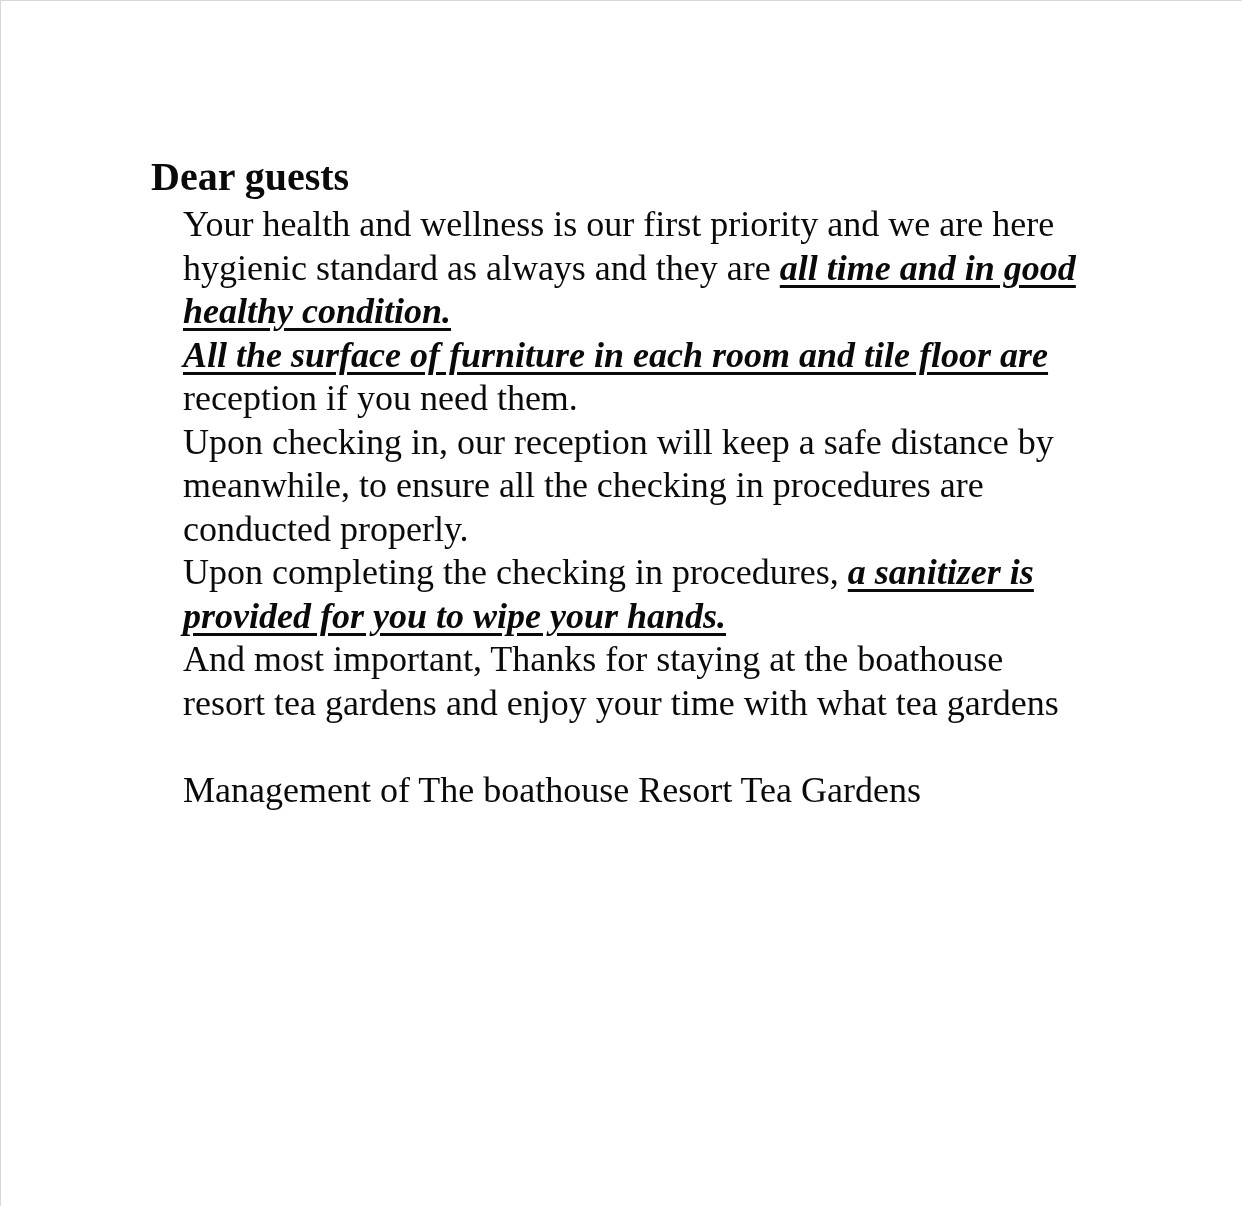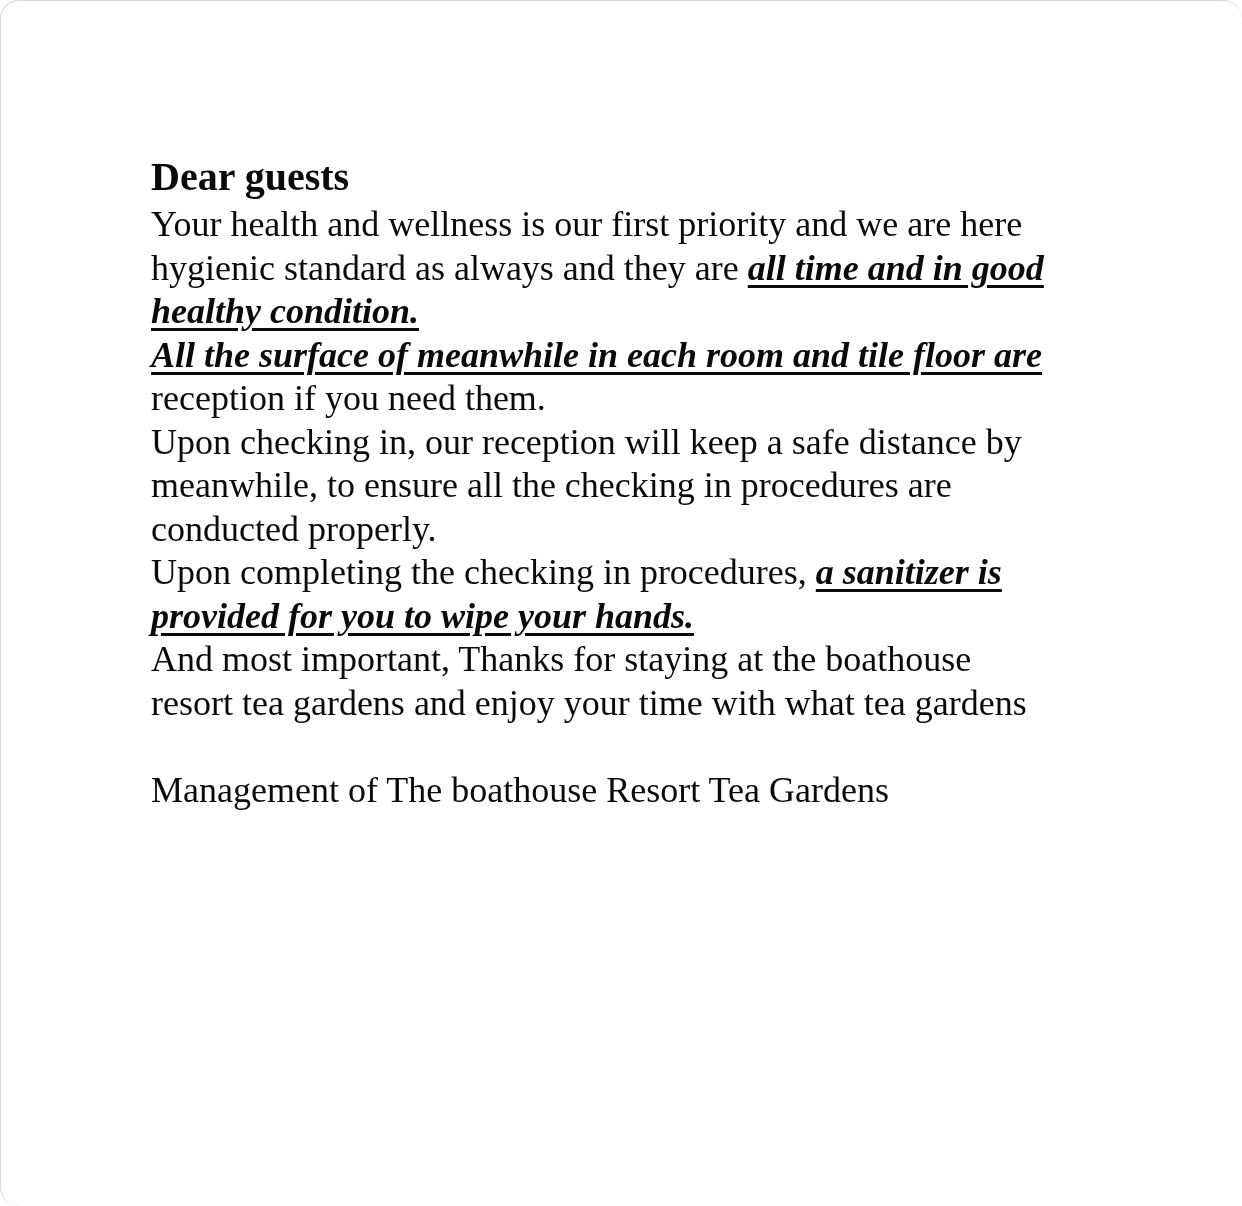--- a/index.html
+++ b/index.html
@@ -11,59 +11,59 @@
     position: relative;
     width: 1242px;
     height: 1206px;
     background: #ffffff;
     border-top: 1px solid #d8d8d8;
     border-left: 1px solid #d8d8d8;
     box-sizing: border-box;
     overflow: hidden;
     font-family: "Liberation Serif", "DejaVu Serif", serif;
     color: #0a0a0a;
-    border-radius: 19px;
   }
   .notice {
     position: absolute;
     left: 150px;
     top: 150px;
     width: 1000px;
   }
   .heading {
     font-size: 40px;
     font-weight: 700;
     line-height: 52px;
     white-space: nowrap;
   }
   .line {
     font-size: 36px;
     line-height: 43.5px;
     height: 43.5px;
     white-space: nowrap;
+    margin-left: 32px;
   }
   .line .em {
     font-weight: 700;
     font-style: italic;
     text-decoration: underline;
     text-decoration-thickness: 3px;
     text-underline-offset: 5px;
   }
 </style>
 </head>
 <body>
 
 <div class="page">
   <div class="notice">
     <div class="heading">Dear guests</div>
     <div id="notice-body">
         <div class="line"><span>Your health and wellness is our first priority and we are here</span></div>
         <div class="line"><span>hygienic standard as always and they are </span><span class="em">all time and in good</span></div>
         <div class="line"><span class="em">healthy condition.</span></div>
-        <div class="line"><span class="em">All the surface of meanwhile in each room and tile floor are</span></div>
+        <div class="line"><span class="em">All the surface of furniture in each room and tile floor are</span></div>
         <div class="line"><span>reception if you need them.</span></div>
         <div class="line"><span>Upon checking in, our reception will keep a safe distance by</span></div>
         <div class="line"><span>meanwhile, to ensure all the checking in procedures are</span></div>
         <div class="line"><span>conducted properly.</span></div>
         <div class="line"><span>Upon completing the checking in procedures, </span><span class="em">a sanitizer is</span></div>
         <div class="line"><span class="em">provided for you to wipe your hands.</span></div>
         <div class="line"><span>And most important, Thanks for staying at the boathouse</span></div>
         <div class="line"><span>resort tea gardens and enjoy your time with what tea gardens</span></div>
         <div class="line">&nbsp;</div>
         <div class="line"><span>Management of The boathouse Resort Tea Gardens</span></div>

